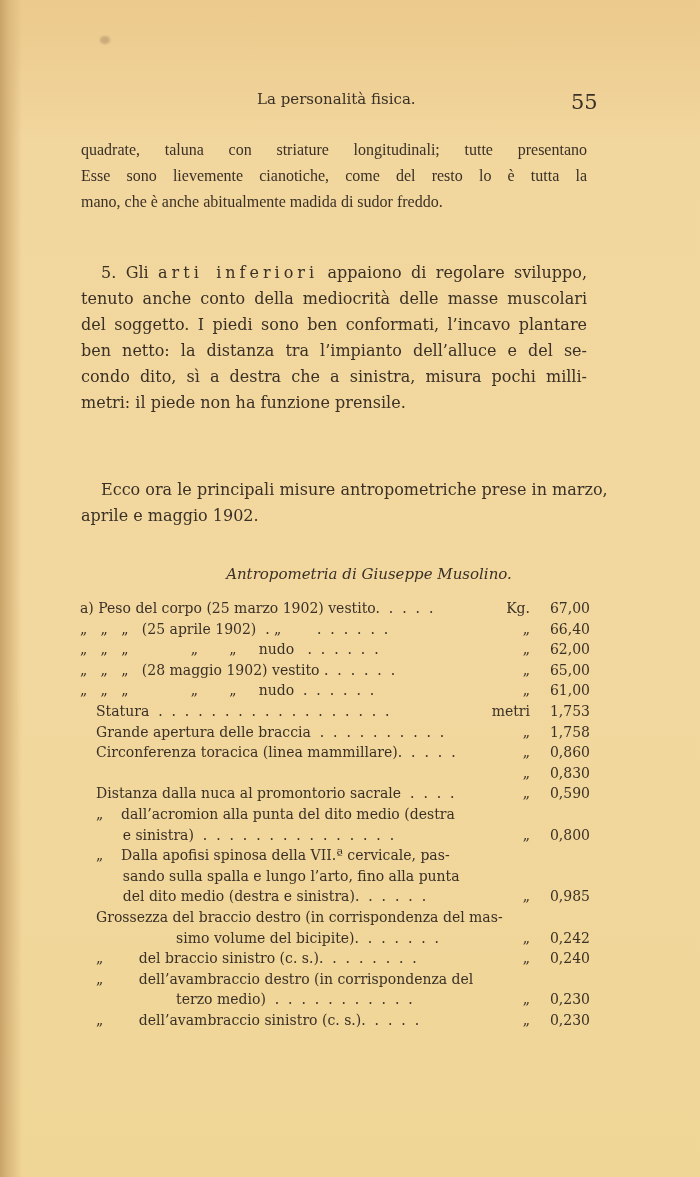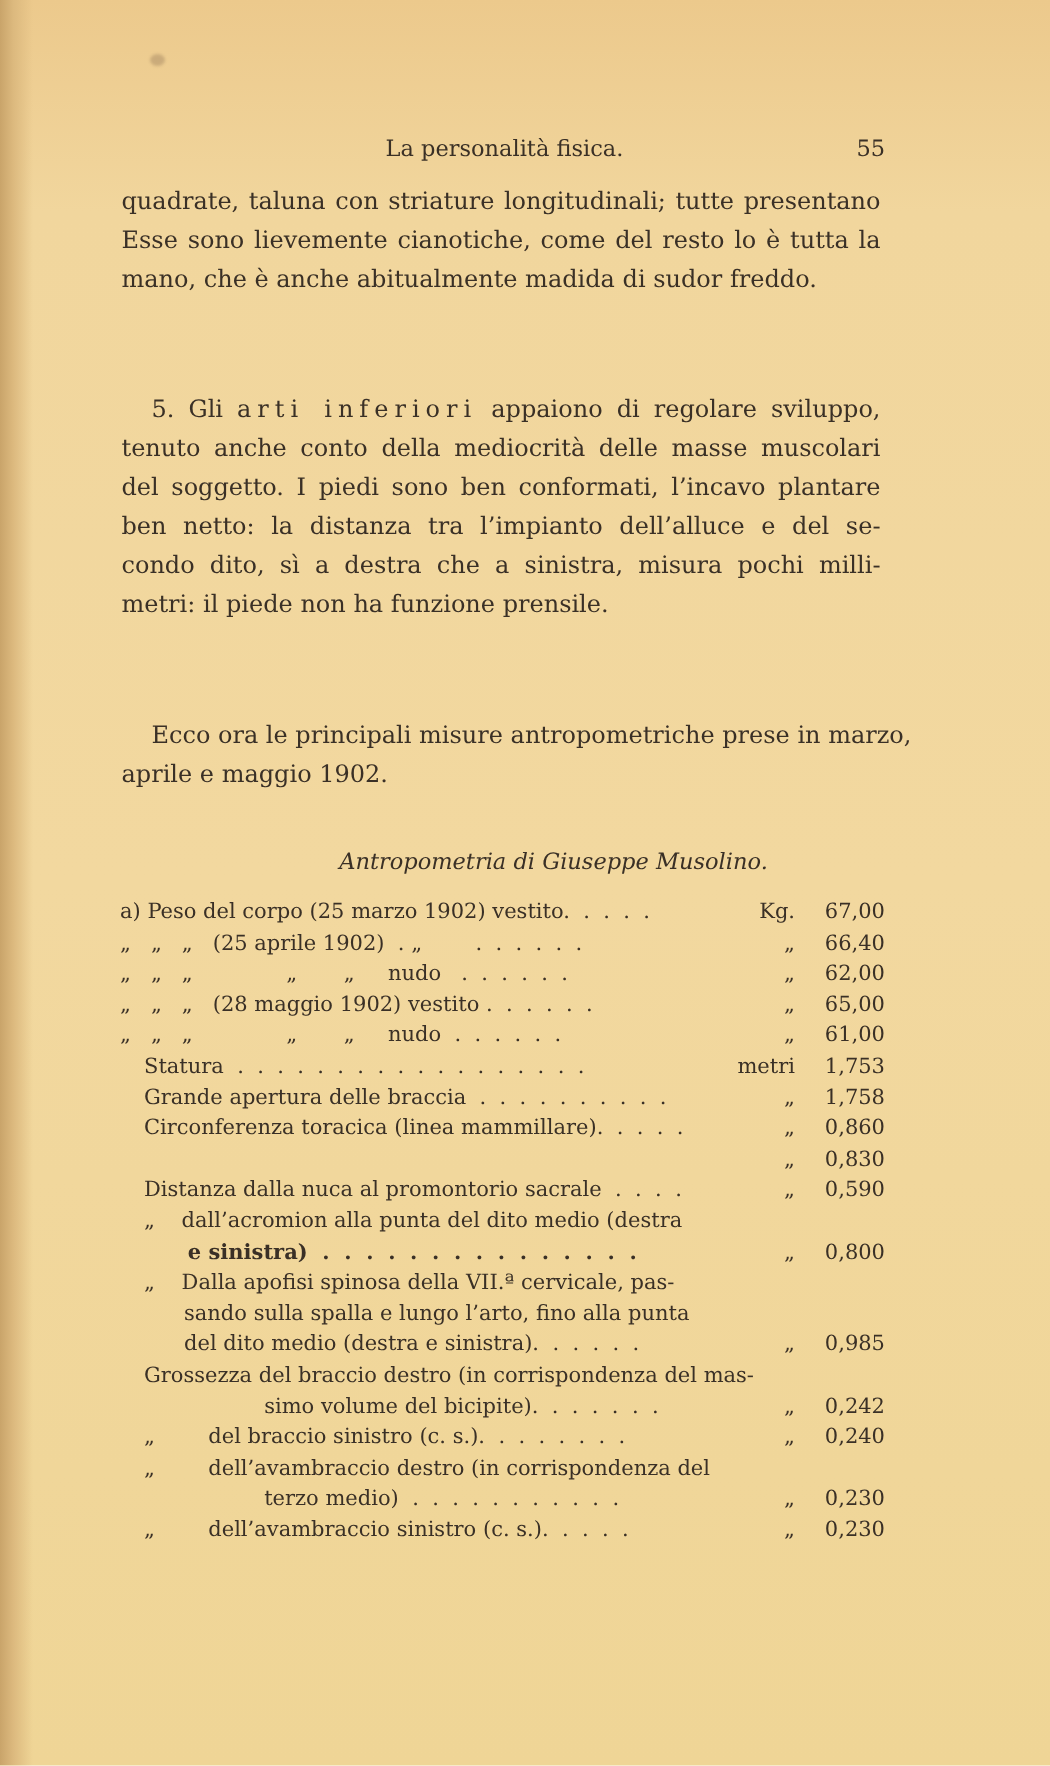--- a/index.html
+++ b/index.html
@@ -10,21 +10,21 @@
       font-family: "DejaVu Serif", "Liberation Serif", serif;
       color: #3a3026;
     }
     .left-shadow {
       position: absolute; left: 0; top: 0; width: 22px; height: 1177px;
       background: linear-gradient(90deg, #c9a46a 0%, #dcb97e 40%, rgba(240,214,158,0) 100%);
     }
     .speck { position: absolute; left: 100px; top: 36px; width: 10px; height: 8px; background: #a88a64; border-radius: 50%; opacity: .5; filter: blur(1px); }
     .page-header { position: absolute; top: 90px; left: 0; width: 700px; height: 22px; }
     .running-title { position: absolute; left: 257px; top: 0; font-size: 15px; }
-    .page-number { position: absolute; left: 571px; top: 0; font-size: 15px; }
+    .page-number { position: absolute; left: 571px; top: 0; font-size: 21px; }
     .para {
       position: absolute; left: 81px; width: 506px;
       font-size: 16px; line-height: 26px; text-align: justify; text-align-last: left;
     }
     .para .line { display: block; white-space: nowrap; text-align: justify; text-align-last: justify; }
     .para .line.last { text-align-last: left; }
     .spaced { letter-spacing: 4px; }
     .table-title { position: absolute; top: 565px; left: 0; width: 700px; text-align: center; font-style: italic; font-size: 15px; padding-left: 38px; box-sizing: border-box; }
     .tbl { position: absolute; left: 80px; top: 598px; width: 510px; font-size: 14px; }
     .row { position: relative; height: 20.6px; line-height: 20.6px; white-space: nowrap; }
@@ -36,21 +36,21 @@
 <body>
 
 <div class="left-shadow"></div>
 <div class="speck"></div>
 
 <div class="page-header">
   <span class="running-title">La personalità fisica.</span>
   <span class="page-number">55</span>
 </div>
 
-<div class="para" style="top:121px;">
+<div class="para" style="top:137px;font-family:Liberation Serif, serif;">
   <span class="line">quadrate, taluna con striature longitudinali; tutte presentano</span>
   <span class="line">Esse sono lievemente cianotiche, come del resto lo è tutta la</span>
   <span class="line last">mano, che è anche abitualmente madida di sudor freddo.</span>
 </div>
 
 <div class="para" style="top:260px;">
   <span class="line" style="padding-left:20px; box-sizing:border-box; width:506px;"><span>5. Gli</span> <span class="spaced">arti inferiori</span> <span>appaiono di regolare sviluppo,</span></span>
   <span class="line">tenuto anche conto della mediocrità delle masse muscolari</span>
   <span class="line">del soggetto. I piedi sono ben conformati, l’incavo plantare</span>
   <span class="line">ben netto: la distanza tra l’impianto dell’alluce e del se-</span>
@@ -114,21 +114,21 @@
       <span class="lbl" style="white-space: pre; left: 16px;">Distanza dalla nuca al promontorio sacrale  .  .  .  .</span>
       <span class="unit">„</span>
       <span class="val">0,590</span>
     </div>
     <div class="row">
       <span class="lbl" style="white-space: pre; left: 16px;">„    dall’acromion alla punta del dito medio (destra</span>
       <span class="unit"></span>
       <span class="val"></span>
     </div>
     <div class="row">
-      <span class="lbl" style="white-space: pre; left: 16px; font-weight: bold;">      e sinistra)  .  .  .  .  .  .  .  .  .  .  .  .  .  .  .</span>
+      <span class="lbl" style="white-space: pre; left: 16px;">      e sinistra)  .  .  .  .  .  .  .  .  .  .  .  .  .  .  .</span>
       <span class="unit">„</span>
       <span class="val">0,800</span>
     </div>
     <div class="row">
       <span class="lbl" style="white-space: pre; left: 16px;">„    Dalla apofisi spinosa della VII.ª cervicale, pas-</span>
       <span class="unit"></span>
       <span class="val"></span>
     </div>
     <div class="row">
       <span class="lbl" style="white-space: pre; left: 16px;">      sando sulla spalla e lungo l’arto, fino alla punta</span>

